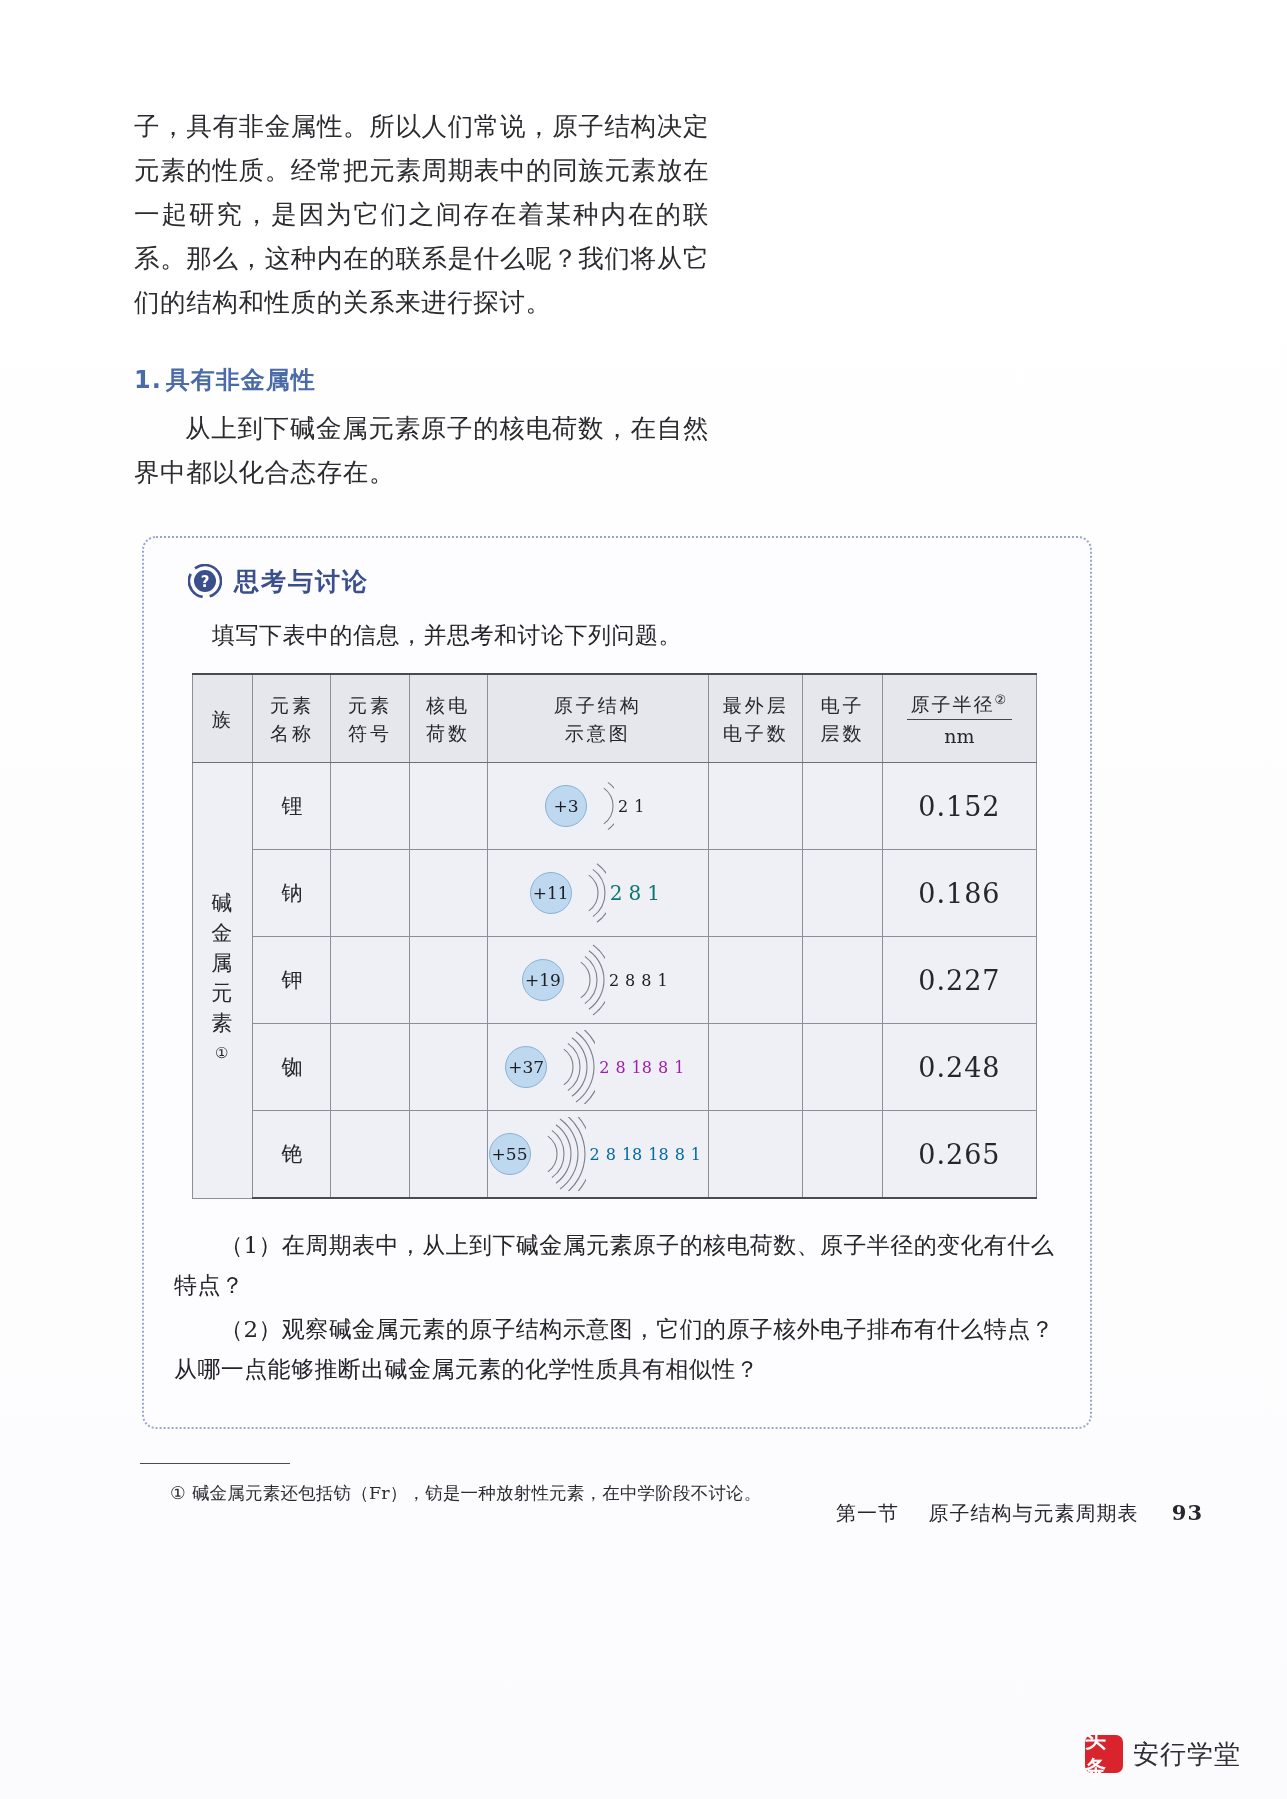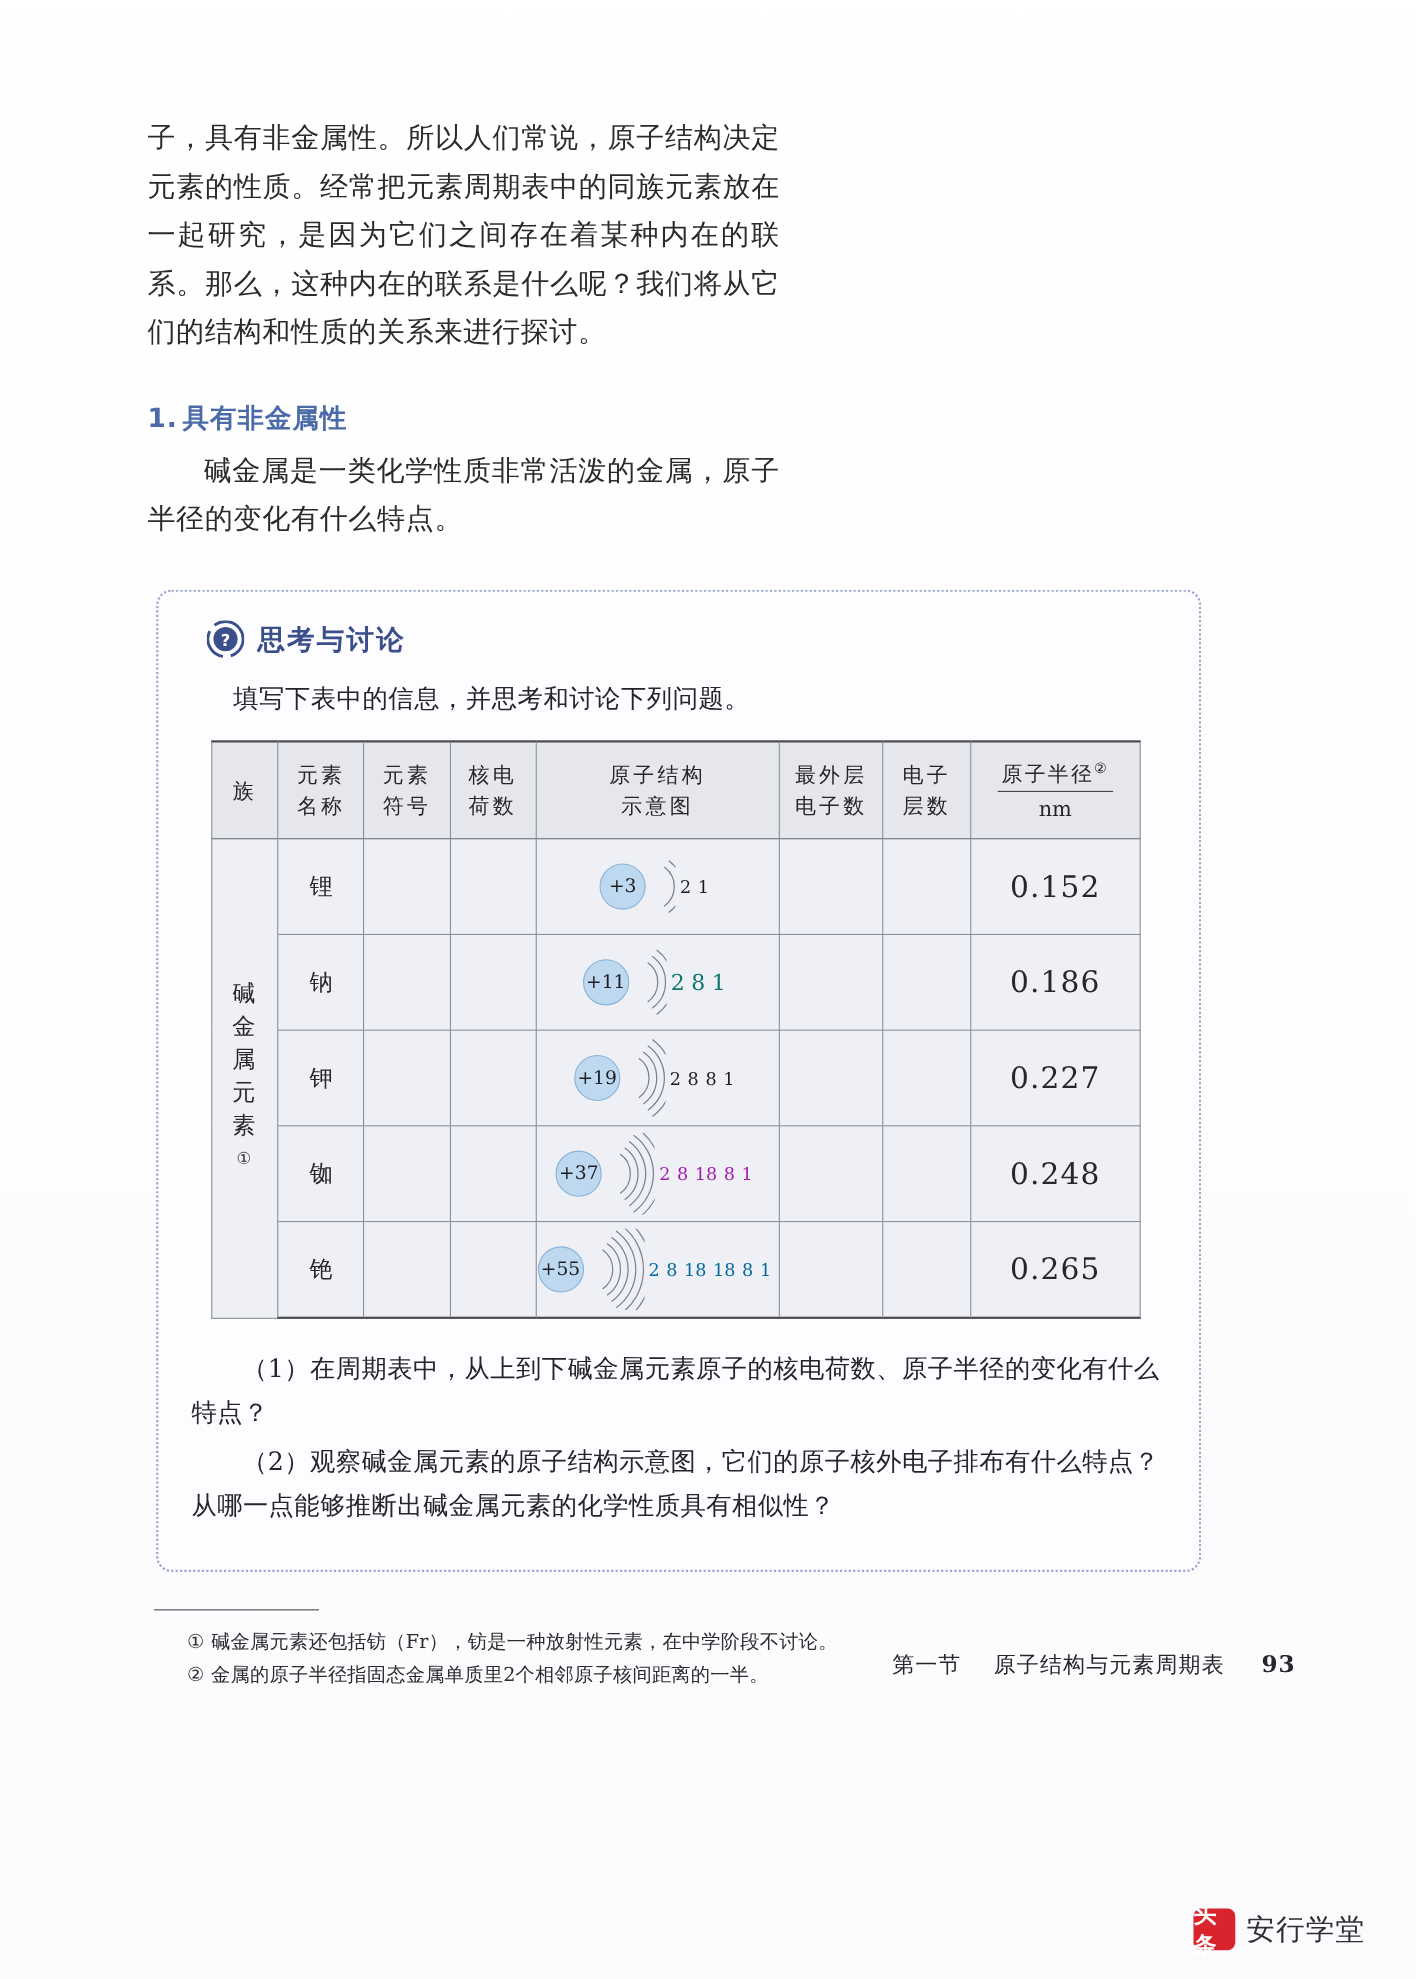--- a/index.html
+++ b/index.html
@@ -173,21 +173,21 @@
     font-size:17.5px;line-height:30px;color:#2b2b31;
     letter-spacing:0.2px;
   }
   .footnotes .mk{margin-right:6px;}
 
   
   .pg-footer{
     position:absolute;left:0;right:0;
     top:1500px;
     text-align:right;
-    padding-right:109px;
+    padding-right:84px;
     font-family:"DejaVu Serif","Liberation Serif",serif;
     font-size:20px;color:#26262c;letter-spacing:1px;
   }
   .pg-footer .pnum{margin-left:26px;font-weight:bold;font-size:21px;}
 
   
   .watermark{
     position:absolute;
     right:46px;bottom:26px;
     display:flex;align-items:center;gap:10px;
@@ -209,21 +209,21 @@
 <body>
 
 <div class="page">
   <div class="content">
 
     <div class="para">子，具有非金属性。所以人们常说，原子结构决定元素的性质。经常把元素周期表中的同族元素放在一起研究，是因为它们之间存在着某种内在的联系。那么，这种内在的联系是什么呢？我们将从它们的结构和性质的关系来进行探讨。</div>
 
     <div class="h-sec">
       <span class="num">1.</span><span>具有非金属性</span>
     </div>
-    <div class="para indent" style="margin-top:10px;">碱金属是一类化学性质非常活泼的金属，原子半径的变化有什么特点。</div>
+    <div class="para indent" style="margin-top:10px;">从上到下碱金属元素原子的核电荷数，在自然界中都以化合态存在。</div>
 
     <div class="discuss">
 
       <div class="discuss-head">
         <span class="q-icon">
           <svg width="34" height="34" viewBox="0 0 34 34">
             <circle cx="17" cy="17" r="16" fill="none" stroke="#3a4f8c" stroke-width="2.6" stroke-dasharray="30 7" transform="rotate(-35 17 17)"></circle>
             <circle cx="17" cy="17" r="11" fill="#3a4f8c"></circle>
             <text x="17" y="23" text-anchor="middle" font-size="15" font-weight="bold" fill="#ffffff" font-family="DejaVu Sans, sans-serif">?</text>
           </svg>
@@ -372,21 +372,20 @@
 
       <div class="q-list" id="qlist">
           <p>（1）在周期表中，从上到下碱金属元素原子的核电荷数、原子半径的变化有什么特点？</p>
           <p>（2）观察碱金属元素的原子结构示意图，它们的原子核外电子排布有什么特点？从哪一点能够推断出碱金属元素的化学性质具有相似性？</p>
         </div>
     </div>
 
     <div class="fn-rule"></div>
     <div class="footnotes" id="footnotes">
         <div><span class="mk">①</span><span>碱金属元素还包括钫（Fr），钫是一种放射性元素，在中学阶段不讨论。</span></div>
-        <div><span class="mk">②</span><span>金属的原子半径指固态金属单质里2个相邻原子核间距离的一半。</span></div>
       </div>
   </div>
 
   <div class="pg-footer">
     <span>第一节</span>
     <span style="margin-left:22px;">原子结构与元素周期表</span>
     <span class="pnum">93</span>
   </div>
 
   <div class="watermark">

